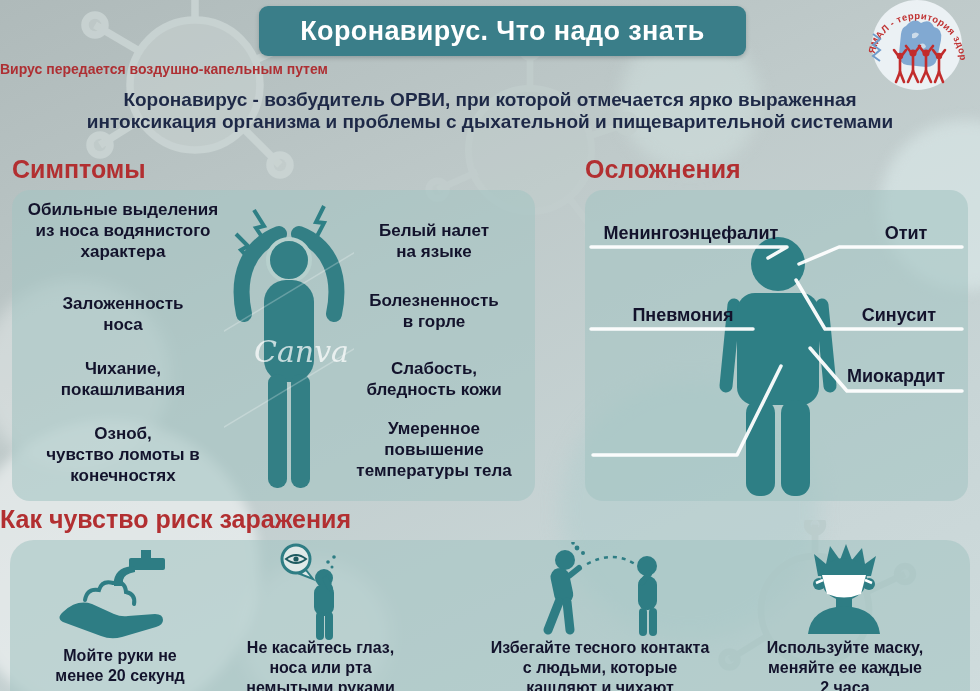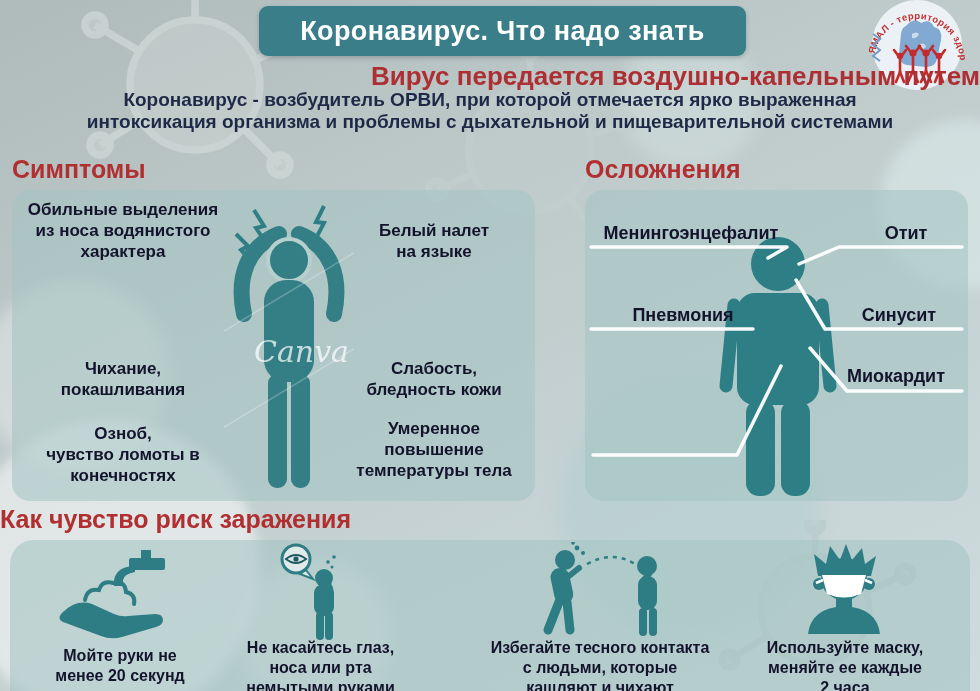--- a/index.html
+++ b/index.html
@@ -5,22 +5,22 @@
   html,body { margin:0; padding:0; }
   body { width:980px; height:691px; overflow:hidden; font-family:"Liberation Sans",sans-serif; }
   .stage { position:relative; width:980px; height:691px; overflow:hidden;
            background: linear-gradient(155deg,#afbaba 0%,#bfcaca 38%,#c8d5d6 72%,#cfdcdd 100%); padding-left: 37px; }
   .blob { position:absolute; border-radius:50%; pointer-events:none; }
   .virus { position:absolute; pointer-events:none; }
 
   .title-pill { position:absolute; left:259px; top:6px; width:487px; height:50px;
                 background:#3a7e89; border-radius:9px; box-shadow:0 2px 4px rgba(30,50,55,.25);
                 color:#ffffff; font-size:27px; font-weight:bold; text-align:center; line-height:50px; letter-spacing:.4px; }
-  .subtitle { position:absolute; left:0; top:61px; width:980px; text-align:right;
-              color:#ae2f33; font-size:26px; font-weight:bold; }
+  .subtitle { position:absolute; left:0; top:61px; width:980px; text-align:left;
+              color:#ae2f33; font-size:14px; font-weight:bold; }
   .description { position:absolute; left:0; top:89px; width:980px; text-align:center;
                  color:#1e2947; font-size:19px; line-height:22px; font-weight:bold; white-space:pre-line; }
 
   .heading-red { position:absolute; color:#b22f31; font-size:25px; font-weight:bold; }
 
   .panel { position:absolute; background:rgba(163,197,194,.58); border-radius:18px; }
   #symptoms-panel { left:12px; top:190px; width:523px; height:311px; }
   #complications-panel { left:585px; top:190px; width:383px; height:311px; }
   #prevention-panel { left:10px; top:540px; width:960px; height:151px; border-radius:24px 24px 0 0; }
 
@@ -135,27 +135,31 @@
   <div class="description">Коронавирус - возбудитель ОРВИ, при которой отмечается ярко выраженная
 интоксикация организма и проблемы с дыхательной и пищеварительной системами</div>
 
   <div class="heading-red" style="left:12px; top:155px; width:523px;">Симптомы</div>
   <div class="heading-red" style="left:585px; top:155px; width:383px;">Осложнения</div>
 
   <div class="panel" id="symptoms-panel">
     <div class="sym-item" style="left:2px; top:9px;">Обильные выделения
 из носа водянистого
 характера</div>
+    <div class="sym-item" style="left:2px; top:103px;">Заложенность
+носа</div>
     <div class="sym-item" style="left:2px; top:168px;">Чихание,
 покашливания</div>
     <div class="sym-item" style="left:2px; top:233px;">Озноб,
 чувство ломоты в
 конечностях</div>
     <div class="sym-item right" style="top:30px;">Белый налет
 на языке</div>
+    <div class="sym-item right" style="top:100px;">Болезненность
+в горле</div>
     <div class="sym-item right" style="top:168px;">Слабость,
 бледность кожи</div>
     <div class="sym-item right" style="top:228px;">Умеренное
 повышение
 температуры тела</div>
 
     <svg class="icon-slot" style="left:212px; top:6px;" width="130" height="300" viewBox="0 0 130 300">
       <g stroke="#2e7f85" stroke-width="4" fill="none" stroke-linejoin="miter">
         <polyline points="30,14 40,30 32,32 44,50"></polyline>
         <polyline points="12,38 24,50 17,54 30,68"></polyline>

